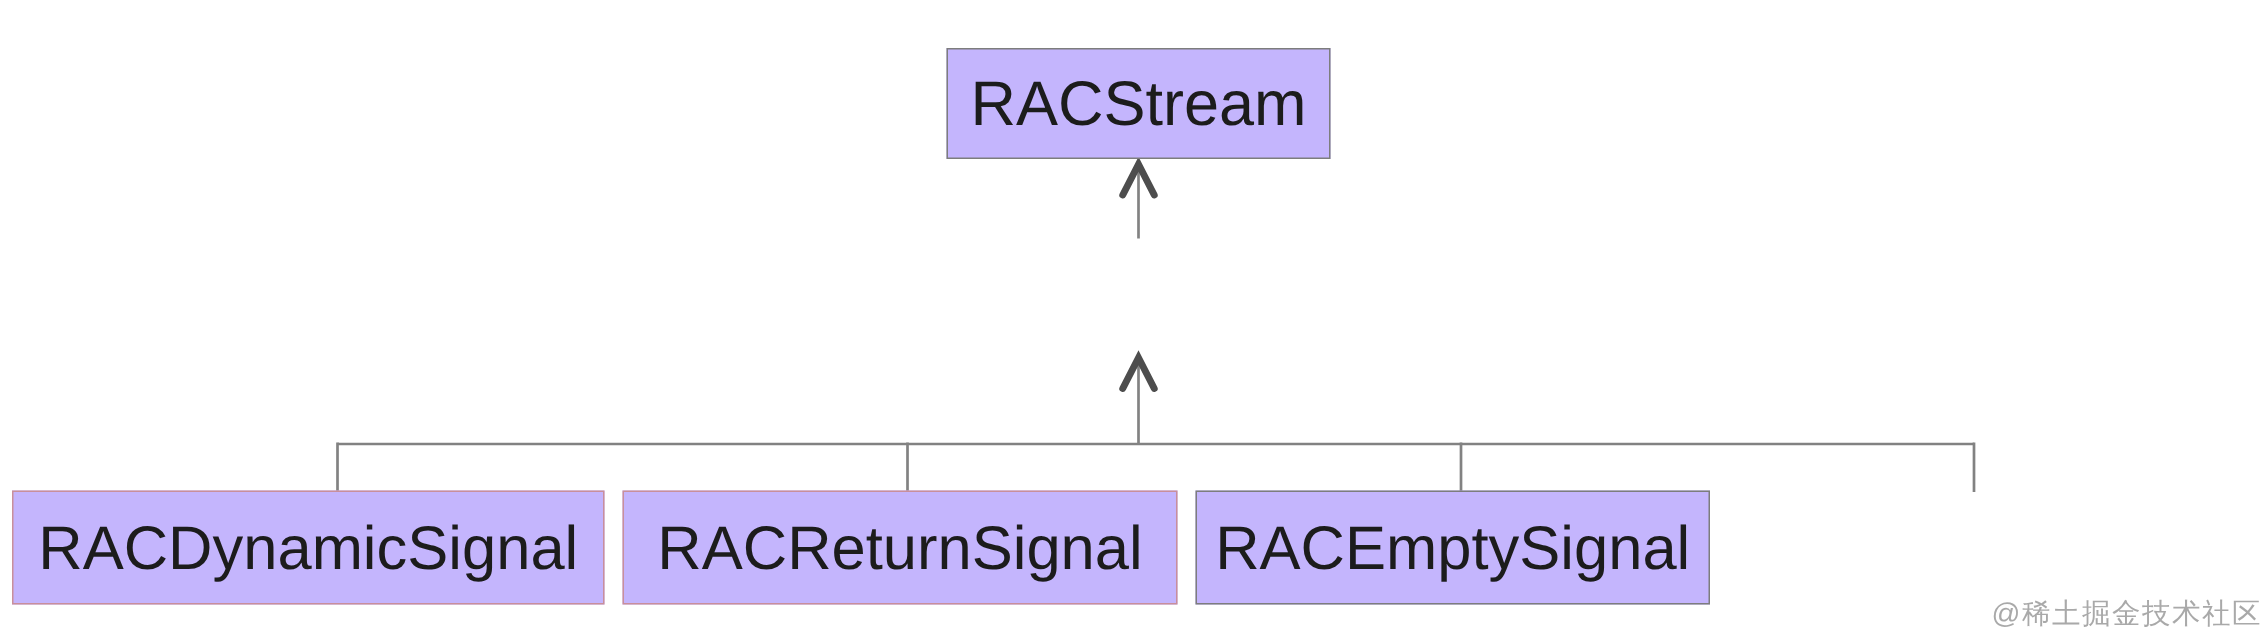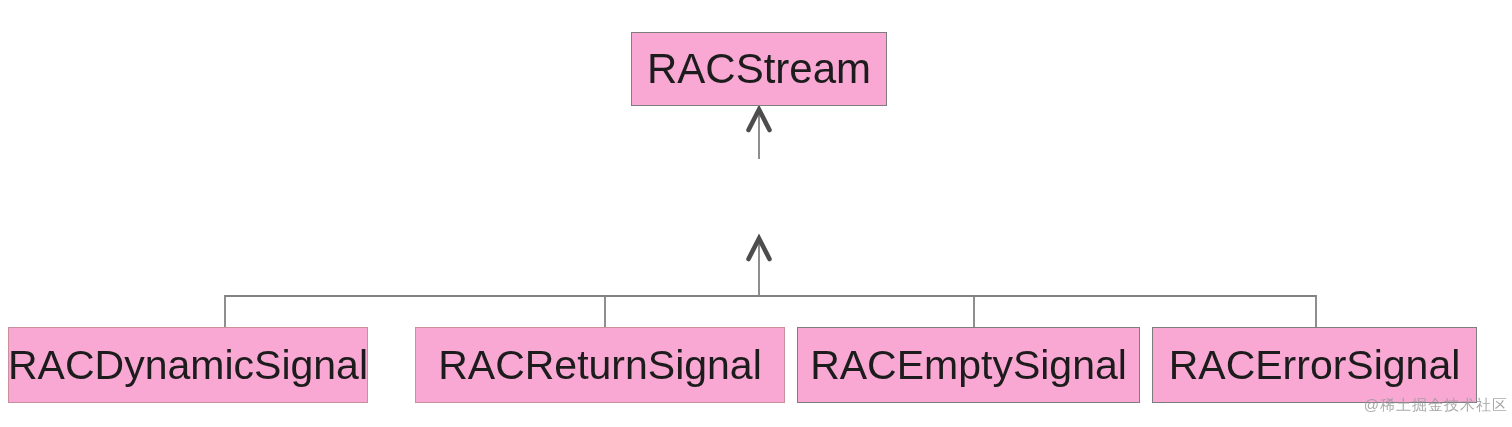--- a/index.html
+++ b/index.html
@@ -17,46 +17,46 @@
   .connectors {
     position: absolute;
     left: 0; top: 0;
     width: 1512px;
     height: 427px;
     pointer-events: none;
   }
 
   .node {
     position: absolute;
-    background: #f9a8d4;
+    background: #c4b5fd;
     display: flex;
     align-items: center;
     justify-content: center;
     font-size: 42px;
     letter-spacing: 0px;
     color: #1c1c1c;
     white-space: nowrap;
   }
   .border-gray { border: 1.5px solid #7d7d7d; }
   .border-pink { border: 1.5px solid #c98f9b; }
   .text-red    { color: #a63e50; }
 
   
   #node-racstream        { left: 631px;  top: 32px;  width: 256px; height: 74px; }
   #node-racsignal        { left: 631px;  top: 159px; width: 256px; height: 76px; }
-  #node-racdynamicsignal { left: 8px;    top: 327px; width: 360px; height: 76px; font-size: 41px; }
+  #node-racdynamicsignal { left: 8px;    top: 327px; width: 395px; height: 76px; font-size: 41px; }
   #node-racreturnsignal  { left: 415px;  top: 327px; width: 370px; height: 76px; font-size: 41px; }
   #node-racemptysignal   { left: 797px;  top: 327px; width: 343px; height: 76px; font-size: 41px; }
   #node-racerrorsignal   { left: 1152px; top: 327px; width: 325px; height: 76px; font-size: 41px; }
 
   .watermark {
     position: absolute;
     right: 4px;
     top: 396px;
-    font-size: 15px;
+    font-size: 19px;
     color: #9b9b9b;
     opacity: 0.85;
     letter-spacing: 1px;
     z-index: 5;
   }
 </style>
 </head>
 <body>
 
 <div class="canvas">
@@ -87,19 +87,16 @@
   </div>
 
   <div class="node border-gray" id="node-racemptysignal">
     <span>RACEmptySignal</span>
   </div>
 
   <div class="node border-pink" id="node-racreturnsignal">
     <span>RACReturnSignal</span>
   </div>
 
-  <div class="node border-gray" id="node-racerrorsignal">
-    <span>RACErrorSignal</span>
-  </div>
 
   <div class="watermark">@稀土掘金技术社区</div>
 
 </div>
 
 </body></html>

